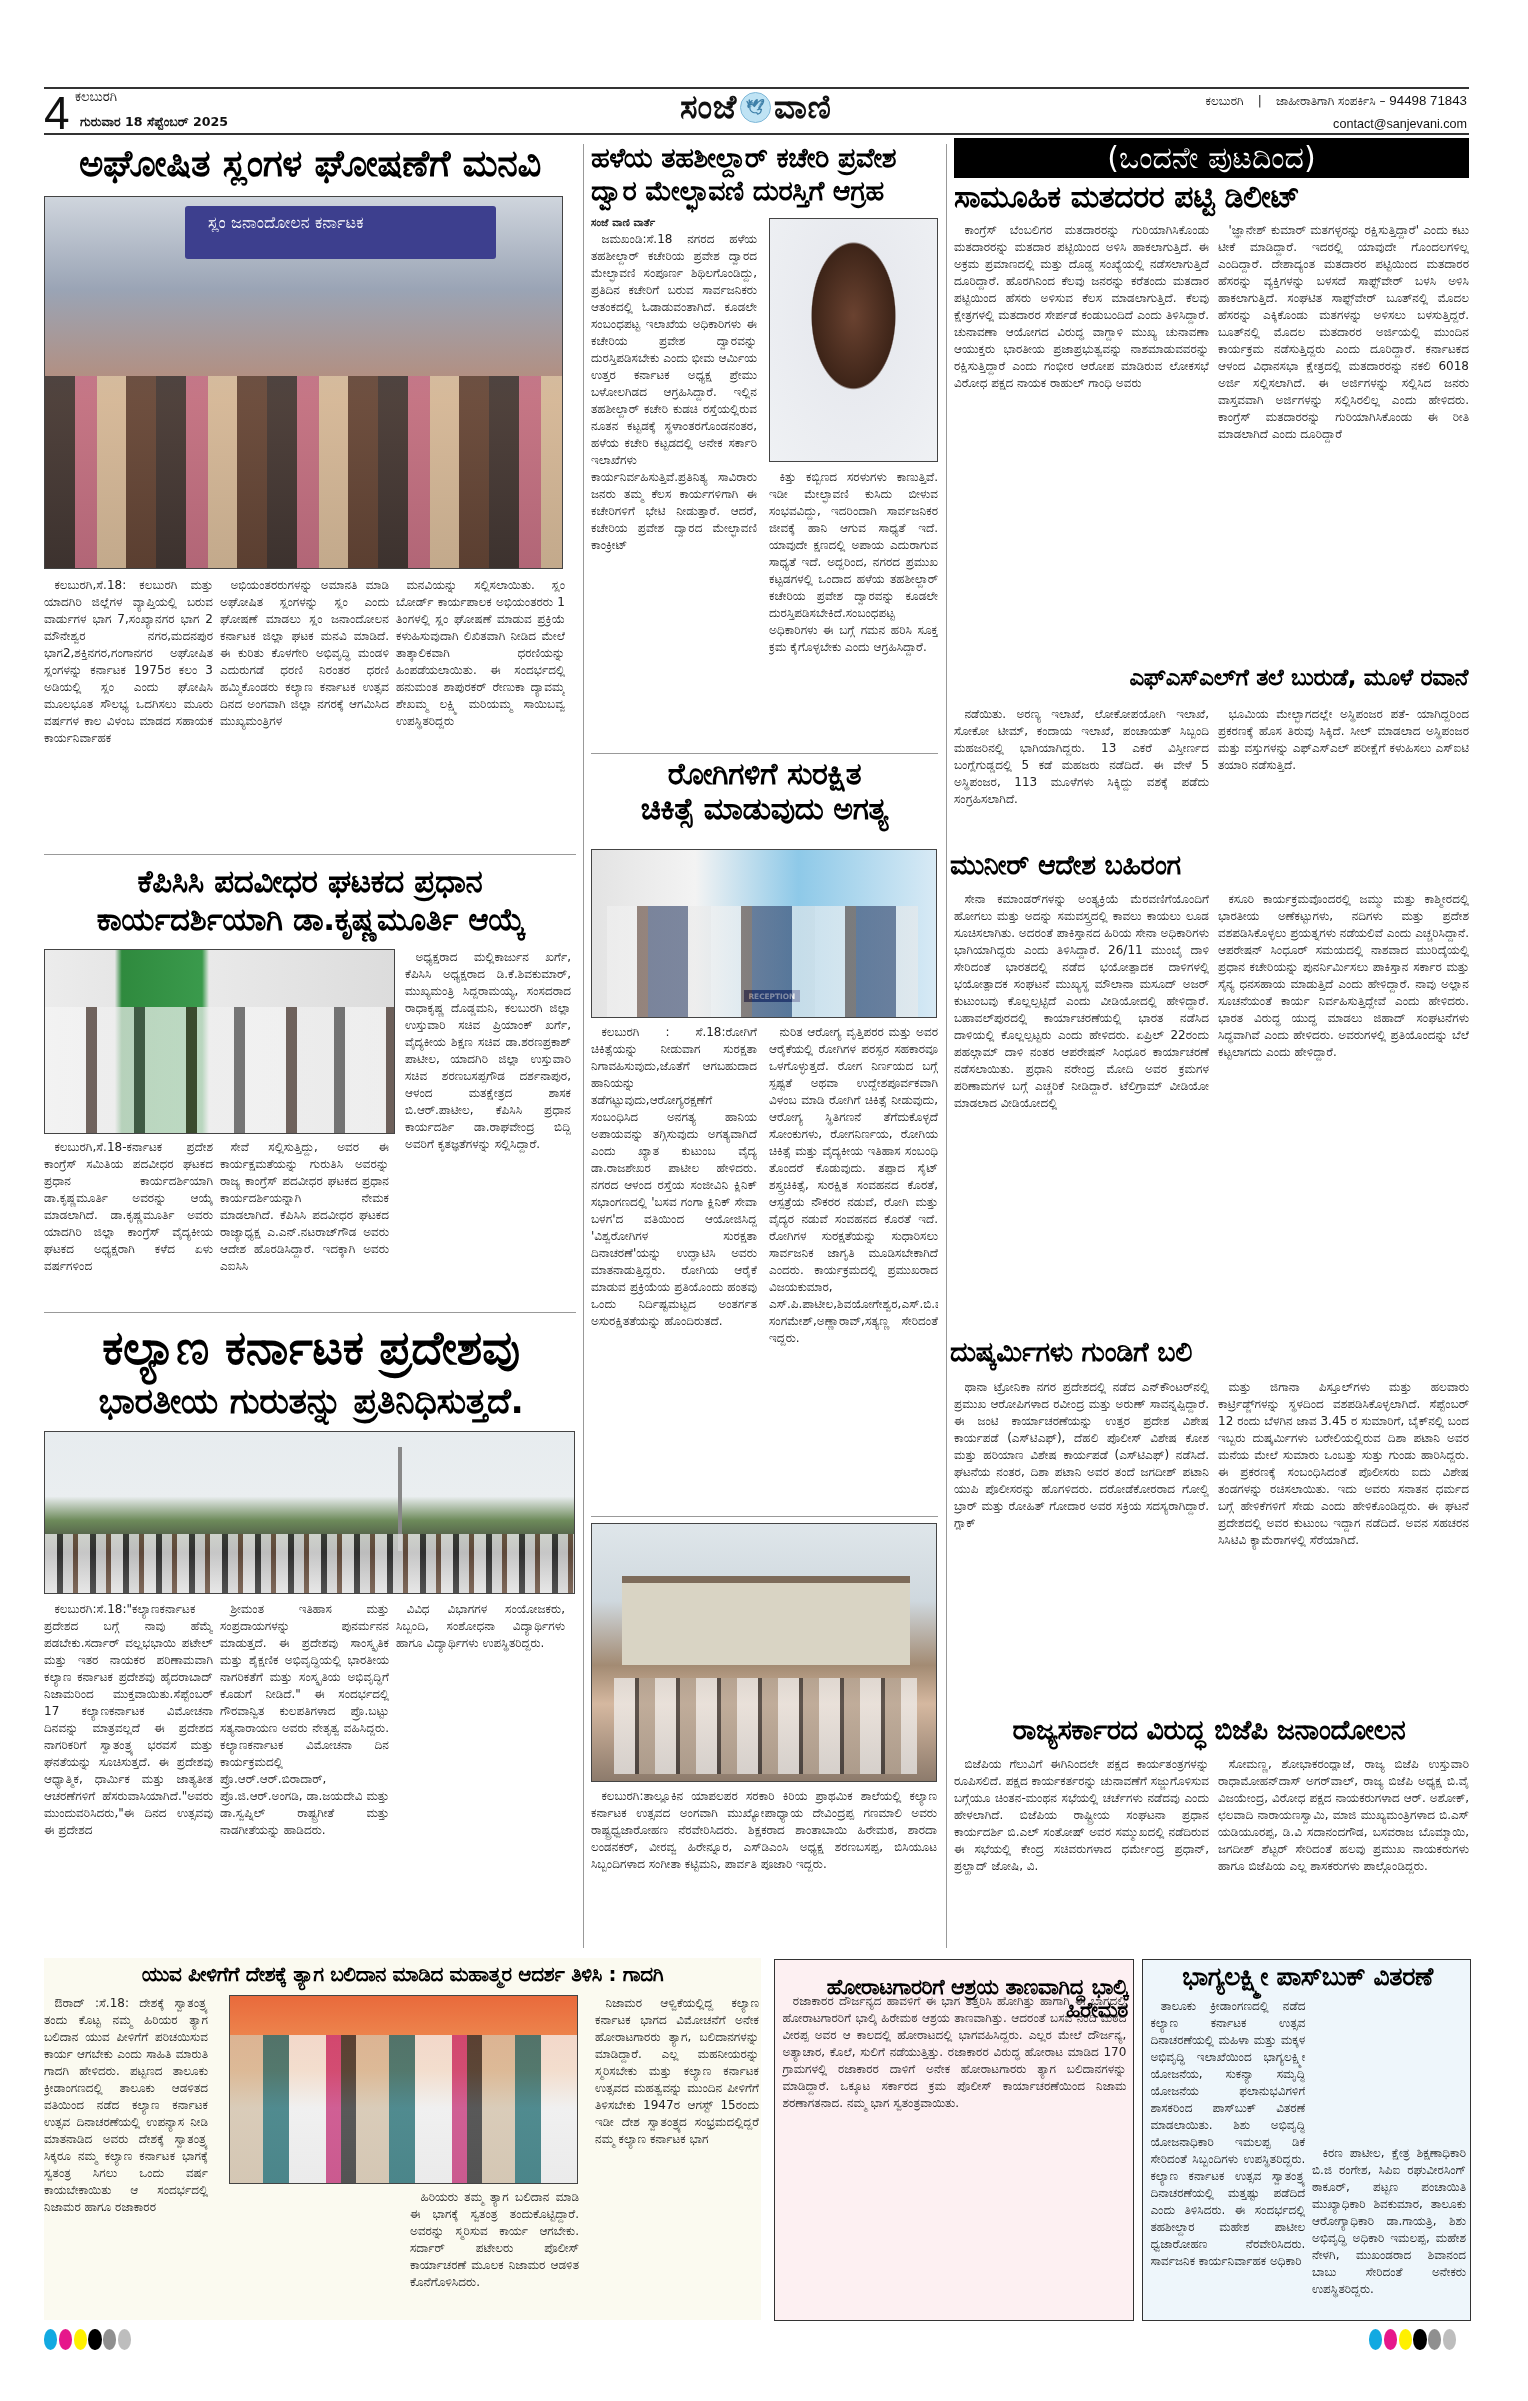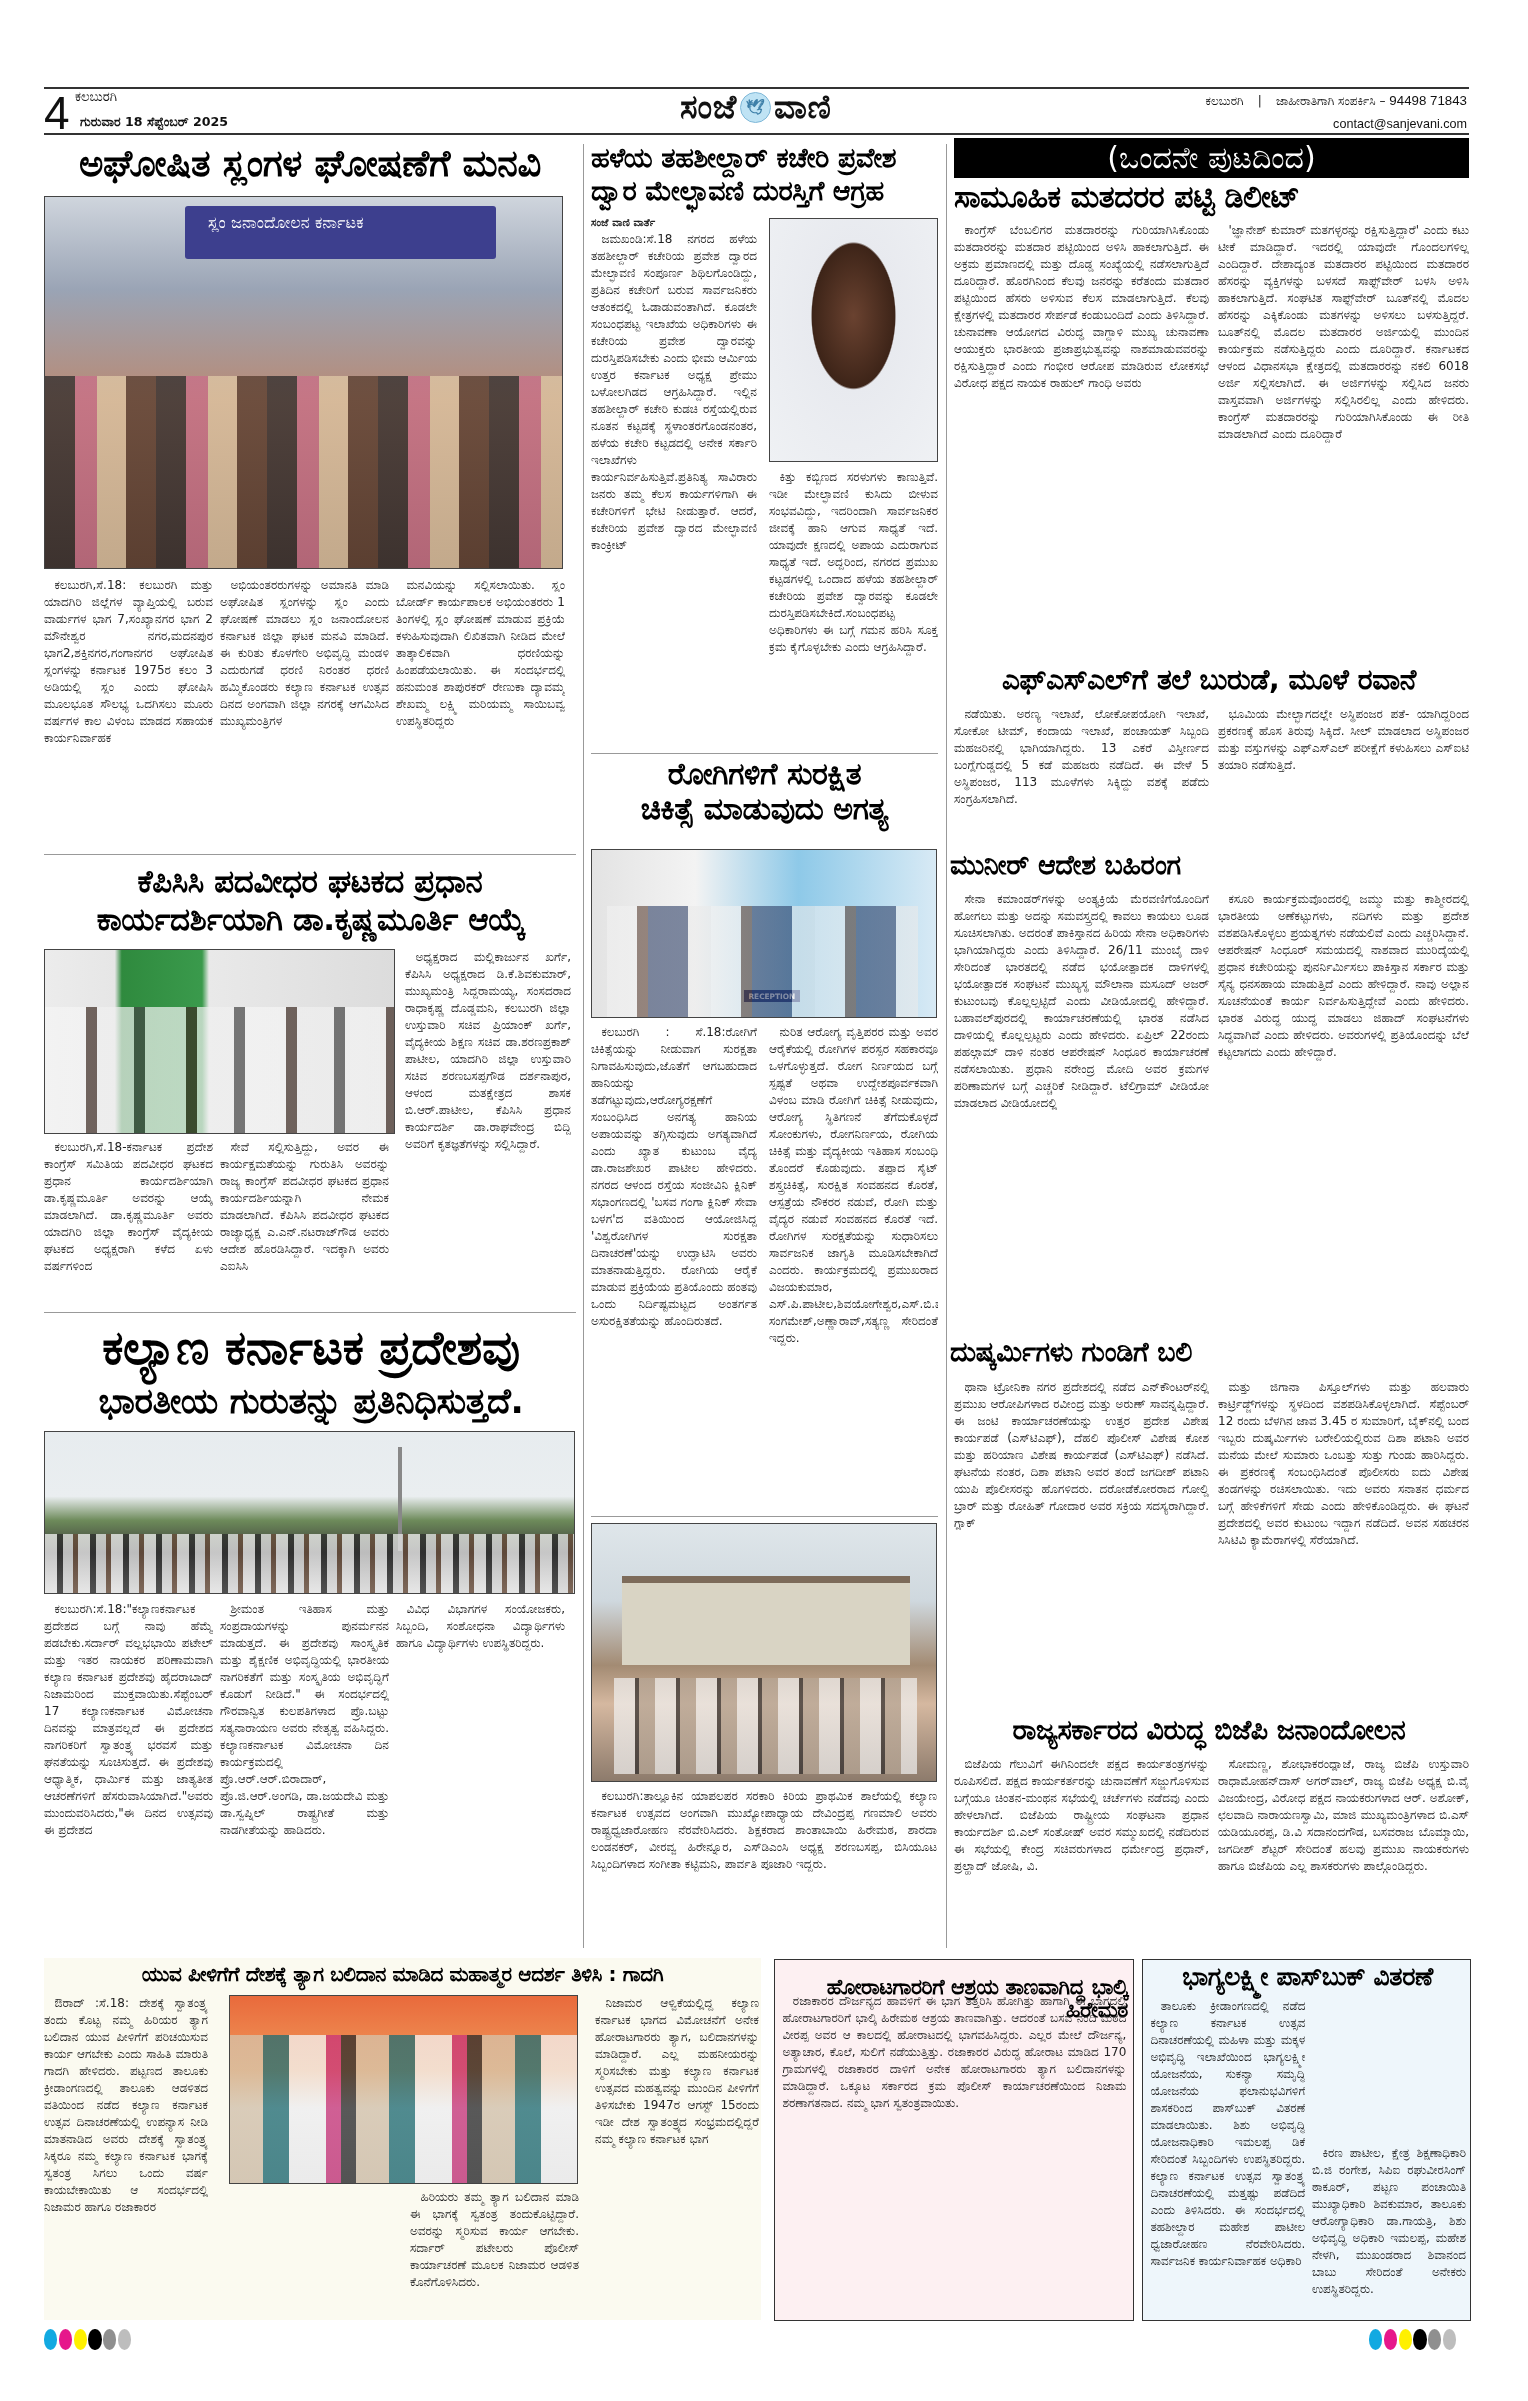--- a/index.html
+++ b/index.html
@@ -94,21 +94,21 @@
   <div class="h-big" style="left:954px; top:181px; width:518px; font-size:30px; text-align:left;">ಸಾಮೂಹಿಕ ಮತದರರ ಪಟ್ಟಿ ಡಿಲೀಟ್</div>
   <div class="col-text" style="left:954px; top:222px; width:255px; height:429px;">
       <p>ಕಾಂಗ್ರೆಸ್ ಬೆಂಬಲಿಗರ ಮತದಾರರನ್ನು ಗುರಿಯಾಗಿಸಿಕೊಂಡು ಮತದಾರರನ್ನು ಮತದಾರ ಪಟ್ಟಿಯಿಂದ ಅಳಿಸಿ ಹಾಕಲಾಗುತ್ತಿದೆ. ಈ ಅಕ್ರಮ ಪ್ರಮಾಣದಲ್ಲಿ ಮತ್ತು ದೊಡ್ಡ ಸಂಖ್ಯೆಯಲ್ಲಿ ನಡೆಸಲಾಗುತ್ತಿದೆ ದೂರಿದ್ದಾರೆ. ಹೊರಗಿನಿಂದ ಕೆಲವು ಜನರನ್ನು ಕರೆತಂದು ಮತದಾರ ಪಟ್ಟಿಯಿಂದ ಹೆಸರು ಅಳಿಸುವ ಕೆಲಸ ಮಾಡಲಾಗುತ್ತಿದೆ. ಕೆಲವು ಕ್ಷೇತ್ರಗಳಲ್ಲಿ ಮತದಾರರ ಸೇರ್ಪಡೆ ಕಂಡುಬಂದಿದೆ ಎಂದು ತಿಳಿಸಿದ್ದಾರೆ. ಚುನಾವಣಾ ಆಯೋಗದ ವಿರುದ್ಧ ವಾಗ್ದಾಳಿ ಮುಖ್ಯ ಚುನಾವಣಾ ಆಯುಕ್ತರು ಭಾರತೀಯ ಪ್ರಜಾಪ್ರಭುತ್ವವನ್ನು ನಾಶಮಾಡುವವರನ್ನು ರಕ್ಷಿಸುತ್ತಿದ್ದಾರೆ ಎಂದು ಗಂಭೀರ ಆರೋಪ ಮಾಡಿರುವ ಲೋಕಸಭೆ ವಿರೋಧ ಪಕ್ಷದ ನಾಯಕ ರಾಹುಲ್ ಗಾಂಧಿ ಅವರು</p>
     </div>
   <div class="col-text" style="left:1218px; top:222px; width:251px; height:429px;">
       <p>'ಜ್ಞಾನೇಶ್ ಕುಮಾರ್ ಮತಗಳ್ಳರನ್ನು ರಕ್ಷಿಸುತ್ತಿದ್ದಾರೆ' ಎಂದು ಕಟು ಟೀಕೆ ಮಾಡಿದ್ದಾರೆ. ಇದರಲ್ಲಿ ಯಾವುದೇ ಗೊಂದಲಗಳಿಲ್ಲ ಎಂದಿದ್ದಾರೆ. ದೇಶಾದ್ಯಂತ ಮತದಾರರ ಪಟ್ಟಿಯಿಂದ ಮತದಾರರ ಹೆಸರನ್ನು ವ್ಯಕ್ತಿಗಳನ್ನು ಬಳಸದೆ ಸಾಫ್ಟ್‌ವೇರ್ ಬಳಸಿ ಅಳಿಸಿ ಹಾಕಲಾಗುತ್ತಿದೆ. ಸಂಘಟಿತ ಸಾಫ್ಟ್‌ವೇರ್ ಬೂತ್‌ನಲ್ಲಿ ಮೊದಲ ಹೆಸರನ್ನು ಎಕ್ಕಿಕೊಂಡು ಮತಗಳನ್ನು ಅಳಿಸಲು ಬಳಸುತ್ತಿದ್ದರೆ. ಬೂತ್‌ನಲ್ಲಿ ಮೊದಲ ಮತದಾರರ ಅರ್ಜಿಯಲ್ಲಿ ಮುಂದಿನ ಕಾರ್ಯಕ್ರಮ ನಡೆಸುತ್ತಿದ್ದರು ಎಂದು ದೂರಿದ್ದಾರೆ. ಕರ್ನಾಟಕದ ಆಳಂದ ವಿಧಾನಸಭಾ ಕ್ಷೇತ್ರದಲ್ಲಿ ಮತದಾರರನ್ನು ನಕಲಿ 6018 ಅರ್ಜಿ ಸಲ್ಲಿಸಲಾಗಿದೆ. ಈ ಅರ್ಜಿಗಳನ್ನು ಸಲ್ಲಿಸಿದ ಜನರು ವಾಸ್ತವವಾಗಿ ಅರ್ಜಿಗಳನ್ನು ಸಲ್ಲಿಸಿರಲಿಲ್ಲ ಎಂದು ಹೇಳಿದರು. ಕಾಂಗ್ರೆಸ್ ಮತದಾರರನ್ನು ಗುರಿಯಾಗಿಸಿಕೊಂಡು ಈ ರೀತಿ ಮಾಡಲಾಗಿದೆ ಎಂದು ದೂರಿದ್ದಾರೆ</p>
     </div>
 </section>
 
 <section>
-  <div class="h-big" style="left:950px; top:665px; width:518px; font-size:28px; text-align:center;">ಎಫ್‌ಎಸ್‌ಎಲ್‌ಗೆ ತಲೆ ಬುರುಡೆ, ಮೂಳೆ ರವಾನೆ</div>
+  <div class="h-big" style="left:950px; top:665px; width:518px; font-size:23px; text-align:right;">ಎಫ್‌ಎಸ್‌ಎಲ್‌ಗೆ ತಲೆ ಬುರುಡೆ, ಮೂಳೆ ರವಾನೆ</div>
   <div class="col-text" style="left:954px; top:706px; width:255px; height:133px;">
       <p>ನಡೆಯಿತು. ಅರಣ್ಯ ಇಲಾಖೆ, ಲೋಕೋಪಯೋಗಿ ಇಲಾಖೆ, ಸೋಕೋ ಟೀಮ್, ಕಂದಾಯ ಇಲಾಖೆ, ಪಂಚಾಯತ್ ಸಿಬ್ಬಂದಿ ಮಹಜರಿನಲ್ಲಿ ಭಾಗಿಯಾಗಿದ್ದರು. 13 ಎಕರೆ ವಿಸ್ತೀರ್ಣದ ಬಂಗ್ಲೆಗುಡ್ಡದಲ್ಲಿ 5 ಕಡೆ ಮಹಜರು ನಡೆದಿದೆ. ಈ ವೇಳೆ 5 ಅಸ್ಥಿಪಂಜರ, 113 ಮೂಳೆಗಳು ಸಿಕ್ಕಿದ್ದು ವಶಕ್ಕೆ ಪಡೆದು ಸಂಗ್ರಹಿಸಲಾಗಿದೆ.</p>
     </div>
   <div class="col-text" style="left:1218px; top:706px; width:251px; height:133px;">
       <p>ಭೂಮಿಯ ಮೇಲ್ಭಾಗದಲ್ಲೇ ಅಸ್ಥಿಪಂಜರ ಪತೆ- ಯಾಗಿದ್ದರಿಂದ ಪ್ರಕರಣಕ್ಕೆ ಹೊಸ ತಿರುವು ಸಿಕ್ಕಿದೆ. ಸೀಲ್ ಮಾಡಲಾದ ಅಸ್ಥಿಪಂಜರ ಮತ್ತು ವಸ್ತುಗಳನ್ನು ಎಫ್‌ಎಸ್‌ಎಲ್ ಪರೀಕ್ಷೆಗೆ ಕಳುಹಿಸಲು ಎಸ್‌ಐಟಿ ತಯಾರಿ ನಡೆಸುತ್ತಿದೆ.</p>
     </div>
 </section>
 
 <section>
   <div class="h-big" style="left:950px; top:850px; width:518px; font-size:27px; text-align:left;">ಮುನೀರ್ ಆದೇಶ ಬಹಿರಂಗ</div>

